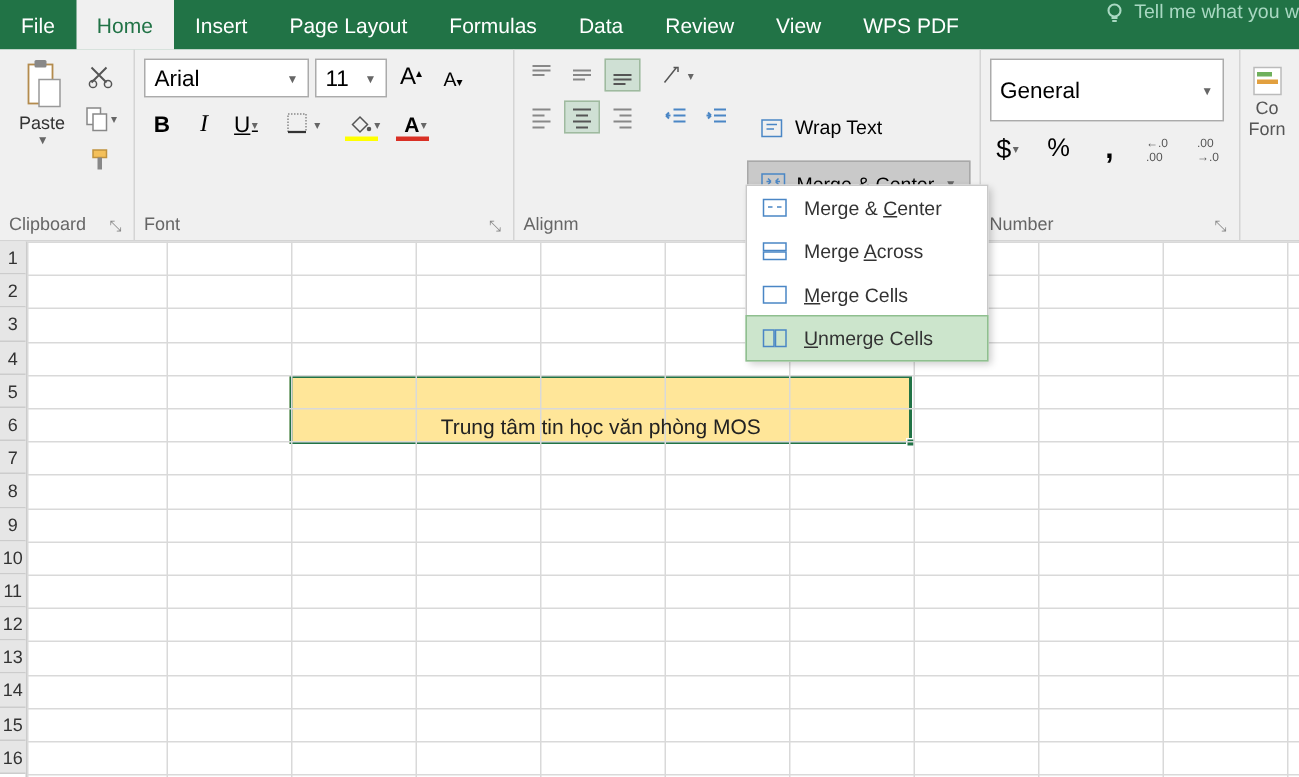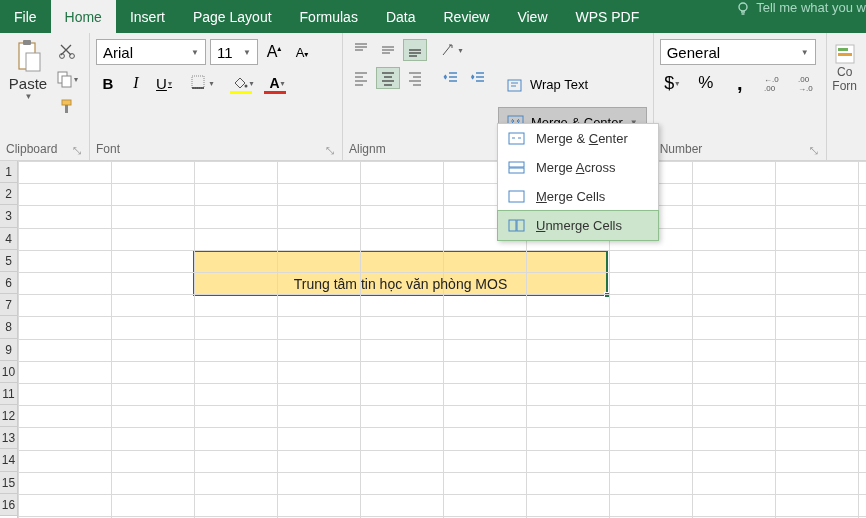--- a/index.html
+++ b/index.html
@@ -38,21 +38,21 @@
 
 .align-body { display: flex; flex-direction: column; gap: 6px; padding-top: 2px; }
 .align-row { display: flex; gap: 3px; }
 .abtn { width: 24px; height: 22px; cursor: pointer; display: flex; align-items: center; justify-content: center; }
 .abtn.sel { background: #cfe0d4; border: 1px solid #9fba9f; }
 .wrap-btn { display: flex; align-items: flex-start; gap: 6px; height: 26px; padding: 0 8px; cursor: pointer; margin-top: 40px; }
 .merge-btn { display: flex; align-items: center; gap: 6px; height: 30px; padding: 0 8px; cursor: pointer; background: #c9c9c9; border: 1px solid #a8a8a8; }
 
 
 .num-body { display: flex; flex-direction: column; gap: 6px; padding-top: 2px; width: 160px; }
-.num-fmt { border: 1px solid #ababab; background: #fff; height: 26px; width: 156px; padding: 0 6px; font-size: 15px; display:flex; align-items:center; justify-content:space-between; }
+.num-fmt { border: 1px solid #ababab; background: #fff; height: 42px; width: 156px; padding: 0 6px; font-size: 15px; display:flex; align-items:center; justify-content:space-between; }
 .num-row { display: flex; gap: 10px; align-items: center; }
 
 
 .right-body { color: #555; font-size: 12px; display:flex; flex-direction:column; align-items:center; justify-content:center; padding: 6px 4px 0; }
 
 
 .merge-dropdown { position: absolute; left: 497px; top: 123px; width: 162px; background: #fff; border: 1px solid #c9c9c9; box-shadow: 2px 2px 5px rgba(0,0,0,0.2); z-index: 50; }
 .dd-item { display: flex; align-items: center; gap: 10px; height: 29px; padding: 0 10px; cursor: pointer; font-size: 13px; color: #333; }
 .dd-item.hover { background: #cce5cc; border: 1px solid #8fbf8f; margin: -1px; height:31px; }
 .dd-item u { text-decoration: underline; }
@@ -97,21 +97,21 @@
 <div class="ribbon">
 
   <div class="group" style="width:90px">
     <div class="group-body clipboard-body">
       <div class="paste-btn">
         <svg class="icon" style="width:28px;height:34px">
             <rect x="5" y="4" width="16" height="26" fill="#fff" stroke="#b38b4d" stroke-width="1.2"></rect>
             <rect x="9" y="1" width="8" height="5" rx="1" fill="#888"></rect>
             <rect x="12" y="14" width="14" height="18" fill="#fff" stroke="#999"></rect>
           </svg>
-        <span style="font-size:15px;color:#333;margin-top:2px">Paste</span>
+        <span style="font-size:12px;color:#333;margin-top:2px">Paste</span>
         <span class="drop-tri">▼</span>
       </div>
       <div class="clipboard-side">
         <div class="mini-btn">
             <svg class="icon">
               <path d="M3 3 L13 13 M13 3 L3 13" stroke="#555" stroke-width="1.3"></path>
               <circle cx="4" cy="14" r="2.4" fill="none" stroke="#555"></circle>
               <circle cx="14" cy="14" r="2.4" fill="none" stroke="#555"></circle>
             </svg>
           </div>

